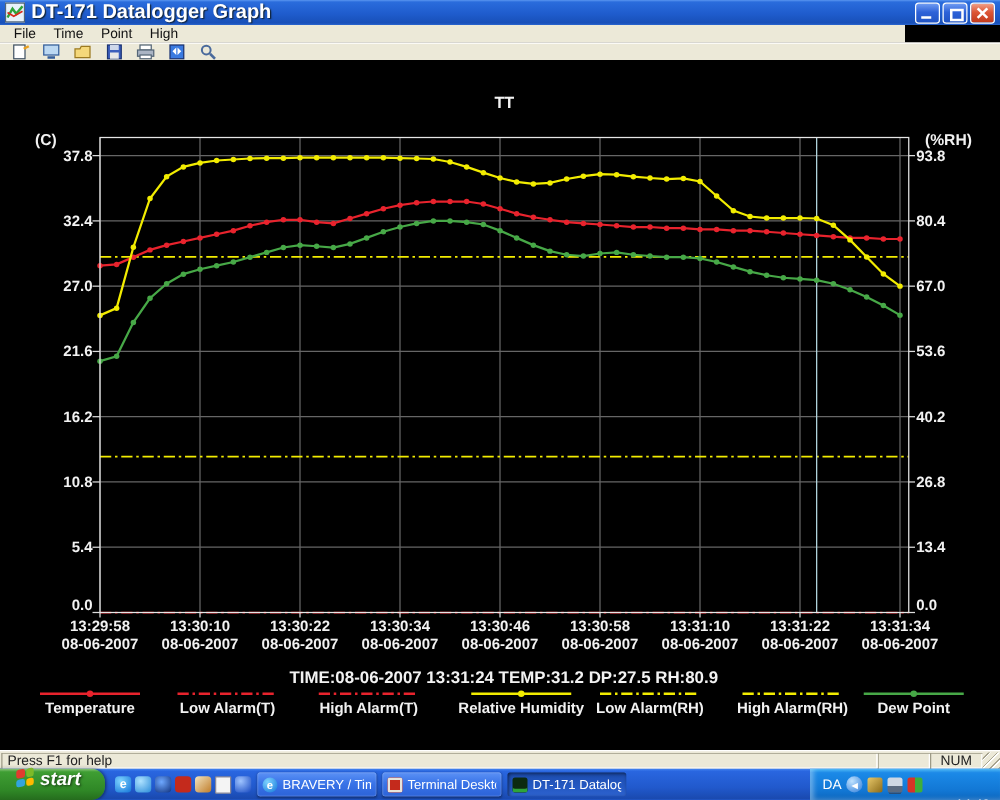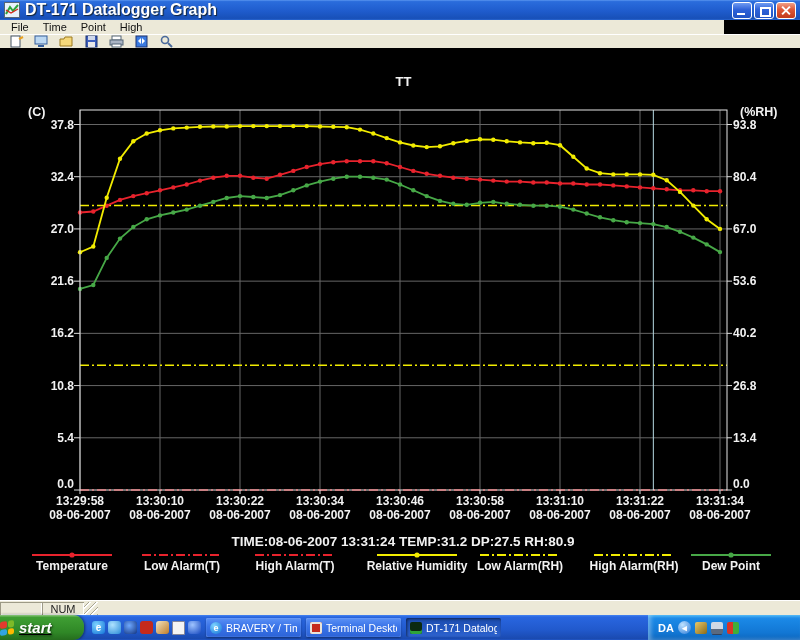--- a/index.html
+++ b/index.html
@@ -42,21 +42,21 @@
     padding:0 5px;box-sizing:border-box;height:13px;margin-top:1px;}
   .sb-main{flex:1;margin-left:1px;}
   .sb-blank{width:42px;} .sb-num{width:42px;justify-content:center;} 
   .sb-grip{width:14px;box-shadow:none;background:
     repeating-linear-gradient(135deg,#ece9d8 0 3px,#a8a490 3px 4px,#fff 4px 5px);}
   
   #taskbar{position:absolute;top:615px;left:0;width:800px;height:25px;
     background:linear-gradient(180deg,#4585f2 0%,#2966e0 8%,#2159cc 60%,#1a4ab0 95%,#2257c8 100%);}
   #start-btn{position:absolute;left:0;top:0;width:84px;height:25px;border-radius:0 11px 11px 0;
     background:linear-gradient(180deg,#8cc67c 0%,#3f9e33 10%,#2f8726 70%,#256c1d 100%);
-    box-shadow:1px 0 3px rgba(0,0,0,.5);display:flex;align-items:center;gap:5px;padding-left:0;box-sizing:border-box;text-decoration:underline;}
+    box-shadow:1px 0 3px rgba(0,0,0,.5);display:flex;align-items:flex-start;gap:5px;padding-left:13px;box-sizing:border-box;}
   #start-btn .slabel{color:#fff;font-size:15px;font-weight:bold;font-style:italic;text-shadow:1px 1px 2px rgba(0,0,0,.6);}
   .flag{width:14px;height:14px;display:grid;grid-template:1fr 1fr / 1fr 1fr;gap:1px;transform:skewY(-8deg);}
   .flag i{border-radius:2px;display:block;}
   .flag i:nth-child(1){background:#e23b2e;} .flag i:nth-child(2){background:#7eba28;}
   .flag i:nth-child(3){background:#31a4e0;} .flag i:nth-child(4){background:#ffb900;}
   #quick-launch{position:absolute;left:92px;top:0;height:25px;display:flex;align-items:center;gap:3px;}
   .ql{width:13px;height:13px;border-radius:3px;display:flex;align-items:center;justify-content:center;
     color:#fff;font-size:10px;font-weight:bold;}
   .ql:nth-child(1){background:radial-gradient(circle at 35% 30%,#7fd4ff,#1273d8);} 
   .ql:nth-child(2){background:radial-gradient(circle at 35% 30%,#aee2ff,#2a8bd8);}
@@ -74,21 +74,21 @@
   .task .tlabel{color:#fff;font-size:10.5px;white-space:nowrap;overflow:hidden;}
   .tbicon{width:12px;height:12px;flex:none;border-radius:2px;display:flex;align-items:center;justify-content:center;
     color:#fff;font-size:9px;font-weight:bold;}
   .tbicon.internet-explorer-icon{background:radial-gradient(circle at 35% 30%,#7fd4ff,#1273d8);border-radius:50%;}
   .tbicon.terminal-icon{background:#c42a1c;box-shadow:inset 0 0 0 2px #e8e4da;}
   .tbicon.datalogger-icon{background:#0c2a10;box-shadow:inset 0 -3px 0 #2fa43a;}
   #tray{position:absolute;right:0;top:0;width:152px;height:25px;
     background:linear-gradient(180deg,#35aef5 0%,#1b8ae8 12%,#1277d4 70%,#0d66bd 100%);
     box-shadow:inset 3px 0 4px rgba(255,255,255,.35);display:flex;align-items:center;gap:4px;
     padding:0 8px 0 10px;box-sizing:border-box;}
-  #tray .lang{color:#fff;font-size:11px;font-weight:bold;}
+  #tray .lang{color:#fff;font-size:11px;font-weight:normal;}
   .chev{width:13px;height:13px;border-radius:50%;background:radial-gradient(circle at 35% 30%,#bfe2ff,#2a7ad8);
     color:#fff;display:flex;align-items:center;justify-content:center;font-size:9px;font-weight:bold;}
   .trico{width:12px;height:12px;border-radius:2px;}
   .trico.t1{background:linear-gradient(135deg,#e8c86a,#8a6a18);}
   .trico.t2{background:linear-gradient(180deg,#cfd8e4 55%,#5a6a80 55%);box-shadow:0 2px 0 -1px #33415a;}
   .trico.t3{background:linear-gradient(90deg,#d83426 50%,#3fae3a 50%);}
   #tray .clock{margin-left:auto;color:#fff;font-size:11px;margin-top:32px;}
 </style>
 </head>
 <body>
@@ -444,20 +444,21 @@
           <g>
             <line x1="691" x2="771" y1="507" y2="507" stroke="#47a847" stroke-width="2"></line>
             <circle cx="731" cy="507" r="2.6" fill="#47a847"></circle>
             <text x="731" y="522" class="leglbl">Dew Point</text>
           </g>
         </g>
       </svg>
   </div>
 
   <div id="status-bar">
+    <span class="sb-cell sb-main">Press F1 for help</span>
     <span class="sb-cell sb-blank"></span>
     <span class="sb-cell sb-num">NUM</span>
     <span class="sb-cell sb-grip"></span>
   </div>
 
   <div id="taskbar">
     <div id="start-btn">
       <span class="flag">
           <i></i>
           <i></i>

